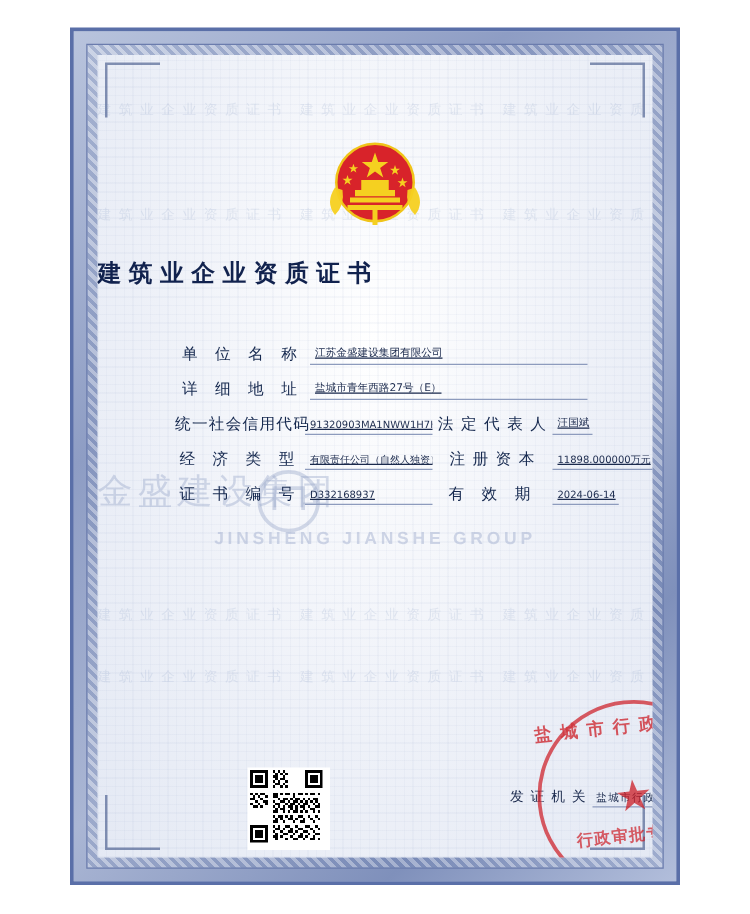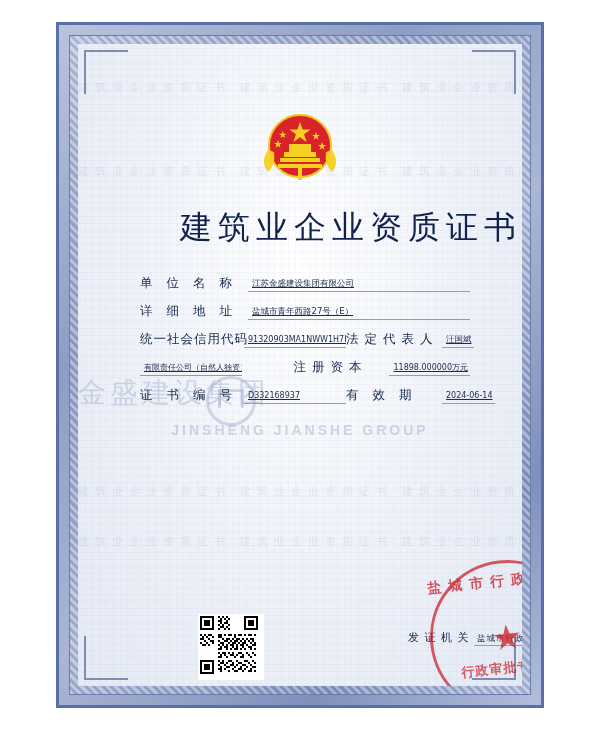--- a/index.html
+++ b/index.html
@@ -102,24 +102,24 @@
     transform: translateX(-50%);
     width: 92px;
     height: 88px;
   }
 
   .title {
     position: absolute;
     left: 0;
     right: 0;
     top: 162px;
-    text-align: right;
-    font-family: "DejaVu Sans", "Liberation Sans", sans-serif;
-    font-size: 32px;
-    font-weight: normal;
+    text-align: left;
+    font-family: "DejaVu Sans", "Liberation Sans", sans-serif;
+    font-size: 19px;
+    font-weight: bold;
     letter-spacing: 6px;
     color: #11224e;
   }
 
   
   .fields {
     position: absolute;
     left: 62px;
     top: 222px;
     width: 330px;
@@ -129,20 +129,21 @@
     align-items: flex-end;
     height: 26px;
     margin-bottom: 2px;
   }
   .label {
     font-family: "DejaVu Sans", "Liberation Sans", sans-serif;
     font-size: 12.5px;
     color: #16294f;
     white-space: nowrap;
     flex: 0 0 auto;
+    text-align: center;
   }
   .label.sp1 { letter-spacing: 5px; }
   .label.sp2 { letter-spacing: 1px; }
   .value {
     font-family: "DejaVu Sans", "Liberation Sans", sans-serif;
     font-size: 8.5px;
     color: #1b2a4d;
     border-bottom: 1px solid #8d9bbd;
     flex: 1 1 auto;
     padding: 0 2px 1px 4px;
@@ -358,20 +359,21 @@
           <span class="value small" style="width:96px;flex:0 0 auto;">91320903MA1NWW1H7H</span>
         </span>
         <span class="seg right">
           <span class="label sp2" style="width:96px;">法 定 代 表 人</span>
           <span class="value">汪国斌</span>
         </span>
       </div>
 
       <div class="row-split">
         <span class="seg left" style="width:200px;">
+          <span class="label sp1" style="width:104px;">经 济 类 型</span>
           <span class="value small" style="width:96px;flex:0 0 auto;">有限责任公司（自然人独资）</span>
         </span>
         <span class="seg right">
           <span class="label sp2" style="width:96px;">注 册 资 本</span>
           <span class="value small">11898.000000万元</span>
         </span>
       </div>
 
       <div class="row-split">
         <span class="seg left" style="width:200px;">

